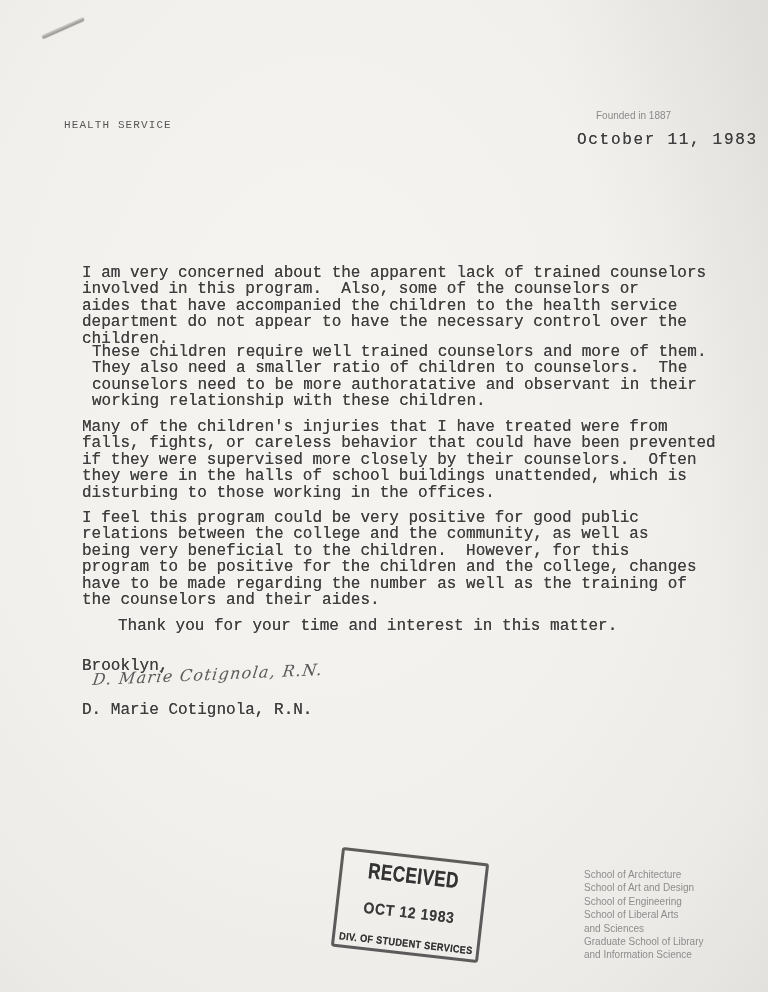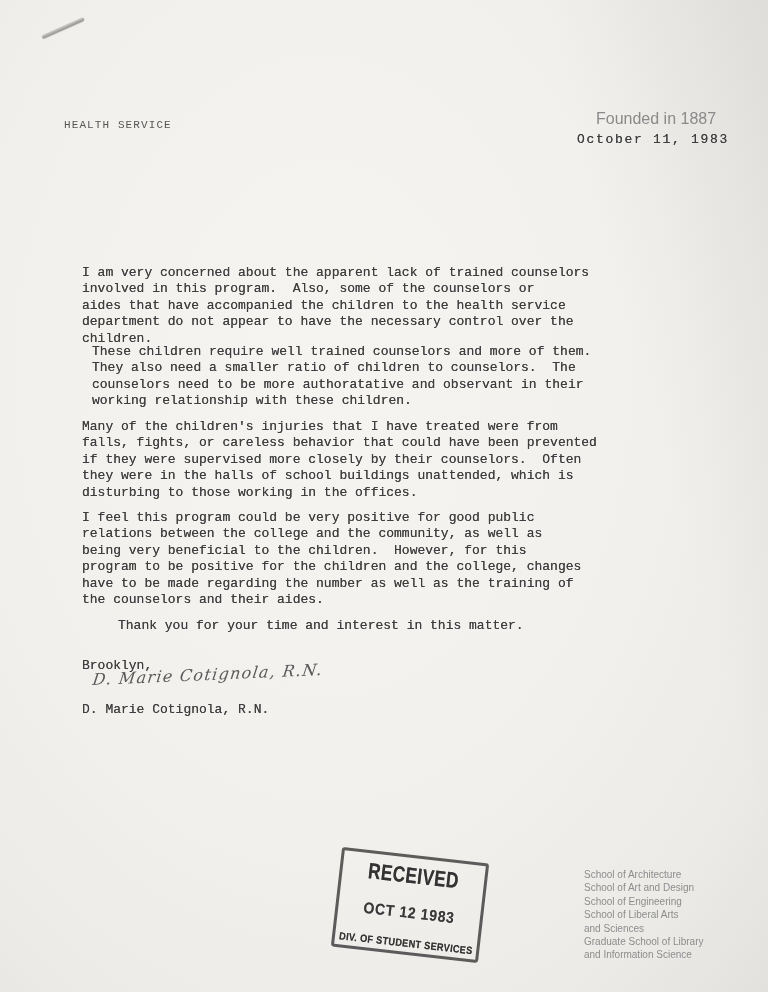--- a/index.html
+++ b/index.html
@@ -10,21 +10,21 @@
     overflow: hidden;
     background:
       linear-gradient(255deg, rgba(110,108,102,0.10), rgba(110,108,102,0) 22%),
       radial-gradient(ellipse at 42% 38%, #f5f4f1 0%, #f1f0ed 55%, #ebeae7 82%, #e2e1de 100%);
     font-family: "Liberation Sans", sans-serif;
   }
   .abs { position: absolute; }
   .pre { white-space: pre; }
   .mono {
     font-family: "Liberation Mono", monospace;
-    font-size: 13px;
+    font-size: 16px;
     line-height: 16.4px;
     color: #3e3e3e;
     text-shadow: 0 0 0.45px rgba(62,62,62,0.85);
   }
   .staple {
     left: 40px; top: 26px; width: 46px; height: 4px;
     border-radius: 2px;
     background: linear-gradient(to bottom, #d2d1ce, #8e8d8a);
     transform: rotate(-24deg);
     box-shadow: 0 0.5px 1px rgba(0,0,0,0.18);
@@ -39,21 +39,21 @@
   .logo-text {
     font-family: "DejaVu Sans", sans-serif;
     font-weight: bold;
     font-size: 66px;
     fill: #242424;
     stroke: #242424;
     stroke-width: 2.5px;
   }
   .founded {
     left: 596px; top: 110px;
-    font-size: 16px;
+    font-size: 10px;
     color: #8a8a8a;
   }
   .date { left: 577px; top: 132px; letter-spacing: 1.7px; }
   .memo-head { left: 82px; top: 175px; line-height: 16px; }
   .p1 { left: 82px; top: 265px; }
   .p2 { left: 92px; top: 344px; }
   .p3 { left: 82px; top: 419px; }
   .p4 { left: 82px; top: 510px; }
   .thanks { left: 82px; top: 618px; margin-left: 36px; }
   .sincerely { left: 82px; top: 658px; }

